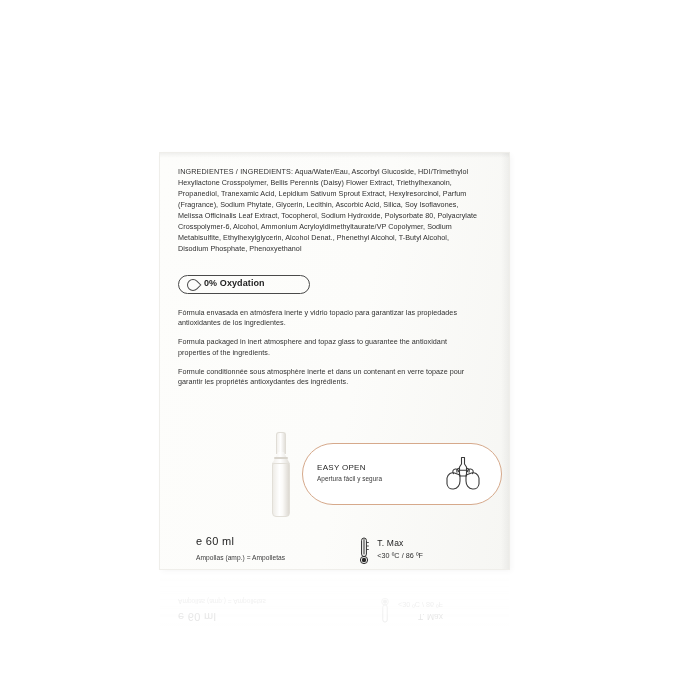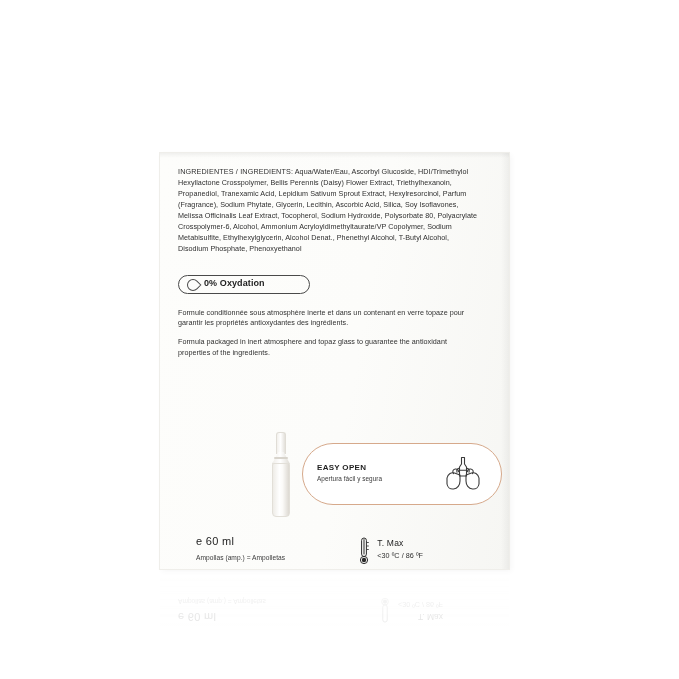--- a/index.html
+++ b/index.html
@@ -195,21 +195,21 @@
     box-sizing: border-box;
   }
   #easy-open-text {
     position: absolute;
     left: 14px;
     top: 19px;
     width: 110px;
   }
   #easy-open-title {
     font-size: 8px;
-    font-weight: bold;
+    font-weight: normal;
     color: #1f1f1f;
     letter-spacing: 0.3px;
   }
   #easy-open-sub {
     font-size: 6.4px;
     color: #3a3a3a;
     margin-top: 2.5px;
     letter-spacing: 0.05px;
   }
   #hands-icon {
@@ -338,22 +338,23 @@
   <div class="inner">
 
     <p id="ingredients-paragraph"><span class="lead">INGREDIENTES / INGREDIENTS:</span> <span>Aqua/Water/Eau, Ascorbyl Glucoside, HDI/Trimethylol Hexyllactone Crosspolymer, Bellis Perennis (Daisy) Flower Extract, Triethylhexanoin, Propanediol, Tranexamic Acid, Lepidium Sativum Sprout Extract, Hexylresorcinol, Parfum (Fragrance), Sodium Phytate, Glycerin, Lecithin, Ascorbic Acid, Silica, Soy Isoflavones, Melissa Officinalis Leaf Extract, Tocopherol, Sodium Hydroxide, Polysorbate 80, Polyacrylate Crosspolymer-6, Alcohol, Ammonium Acryloyldimethyltaurate/VP Copolymer, Sodium Metabisulfite, Ethylhexylglycerin, Alcohol Denat., Phenethyl Alcohol, T-Butyl Alcohol, Disodium Phosphate, Phenoxyethanol</span></p>
 
     <div id="oxydation-badge">
       <div class="pill"></div>
       <div class="label">0% Oxydation</div>
     </div>
 
     <div id="claims">
+      <p class="claim">Fórmula envasada en atmósfera inerte y vidrio topacio para garantizar las propiedades antioxidantes de los ingredientes.</p>
+      <p class="claim">Formula packaged in inert atmosphere and topaz glass to guarantee the antioxidant properties of the ingredients.</p>
       <p class="claim">Formule conditionnée sous atmosphère inerte et dans un contenant en verre topaze pour garantir les propriétés antioxydantes des ingrédients.</p>
-      <p class="claim">Formula packaged in inert atmosphere and topaz glass to guarantee the antioxidant properties of the ingredients.</p>
     </div>
 
     <div id="artwork">
 
       <div id="ampoule">
         <div class="neck"></div>
         <div class="shoulder"></div>
         <div class="ring"></div>
         <div class="body"></div>
       </div>

